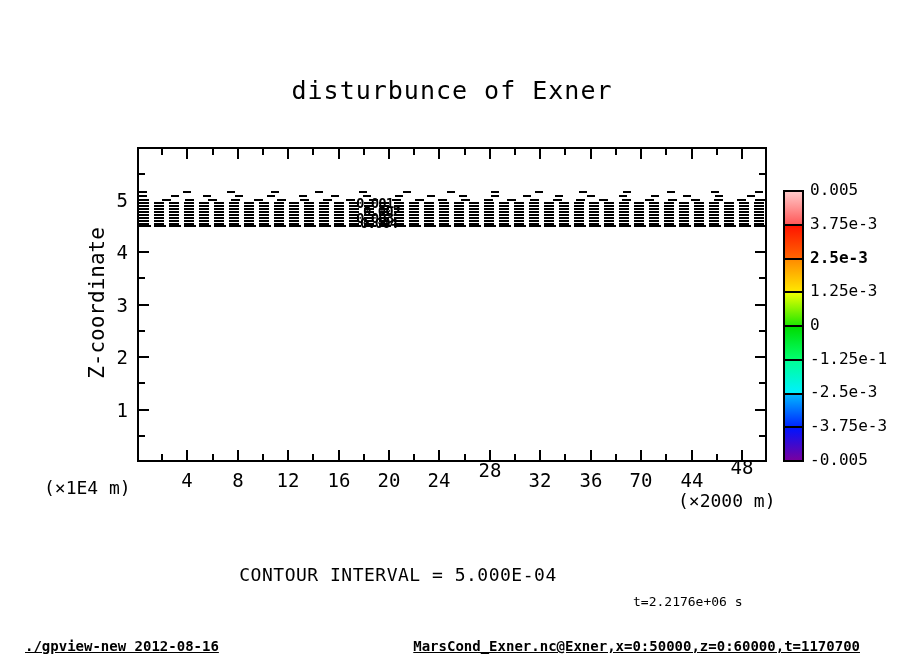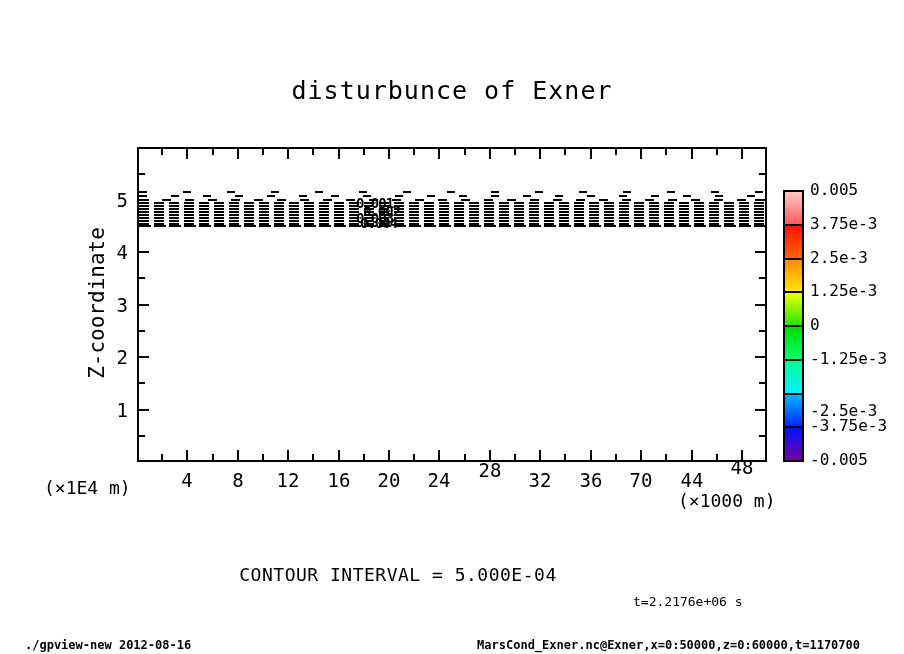--- a/index.html
+++ b/index.html
@@ -18,39 +18,39 @@
   .axis-label-x{left:0;top:516px;width:904px;text-align:center;font-size:21px;}
   .axis-label-y{left:97px;top:303px;transform:translate(-50%,-50%) rotate(-90deg);white-space:nowrap;font-size:21px;}
   .unit{font-size:18px;white-space:nowrap;}
   .cbar{left:783px;top:190px;width:21px;height:272px;border:2px solid #000;box-sizing:border-box;
         display:flex;flex-direction:column;}
   .cbar-seg{flex:1 1 0;border-bottom:2px solid #000;}
   .cbar-seg:last-child{border-bottom:none;}
   .cbar-lab{left:810px;font-size:16px;white-space:nowrap;}
   .contour-int{left:0;top:564px;width:796px;text-align:center;font-size:18px;letter-spacing:0.5px;}
   .time-lab{left:633px;top:594px;font-size:13px;white-space:nowrap;}
-  .footer{top:638px;font-size:12px;font-weight:700;white-space:nowrap;}
+  .footer{top:638px;font-size:14px;font-weight:700;white-space:nowrap;text-decoration:underline;}
   .footer-left{left:25px;}
   .footer-right{right:44px;text-align:right;}
   .tick{background:#000;}
 </style>
 </head>
 <body>
 
 <div id="stage">
 
   <div class="abs title">disturbunce of Exner</div>
 
   <div class="abs green-layer"></div>
   <div class="abs band-layer"></div>
   <div class="abs plot-frame"></div>
 
   <div class="abs axis-label-y">Z-coordinate</div>
   <div class="abs unit" style="left:44px;top:477px;">(×1E4 m)</div>
-  <div class="abs unit" style="left:678px;top:490px;">(×1000 m)</div>
+  <div class="abs unit" style="left:678px;top:490px;">(×2000 m)</div>
 
   <div class="abs cbar" id="cbar">
       <div class="cbar-seg" style="background: linear-gradient(rgb(255, 200, 200), rgb(255, 90, 90));"></div>
       <div class="cbar-seg" style="background: linear-gradient(rgb(255, 20, 0), rgb(255, 100, 0));"></div>
       <div class="cbar-seg" style="background: linear-gradient(rgb(255, 140, 0), rgb(255, 230, 0));"></div>
       <div class="cbar-seg" style="background: linear-gradient(rgb(238, 255, 0), rgb(34, 232, 0));"></div>
       <div class="cbar-seg" style="background: linear-gradient(rgb(0, 220, 0), rgb(0, 255, 110));"></div>
       <div class="cbar-seg" style="background: linear-gradient(rgb(0, 255, 150), rgb(0, 240, 255));"></div>
       <div class="cbar-seg" style="background: linear-gradient(rgb(0, 180, 255), rgb(0, 40, 255));"></div>
       <div class="cbar-seg" style="background: linear-gradient(rgb(0, 20, 255), rgb(120, 0, 160));"></div>
@@ -160,20 +160,20 @@
     <div class="abs cline" style="top: 217px; background: repeating-linear-gradient(90deg, rgb(0, 0, 0) 0px, rgb(0, 0, 0) 10px, transparent 10px, transparent 15px);"></div>
     <div class="abs cline" style="top: 220px; background: repeating-linear-gradient(90deg, rgb(0, 0, 0) 0px, rgb(0, 0, 0) 10px, transparent 10px, transparent 15px);"></div>
     <div class="abs cline" style="top: 223px; background: repeating-linear-gradient(90deg, rgb(0, 0, 0) 0px, rgb(0, 0, 0) 10px, transparent 10px, transparent 15px);"></div>
     <div class="abs cline" style="top: 225px; background: repeating-linear-gradient(90deg, rgb(0, 0, 0) 0px, rgb(0, 0, 0) 12px, transparent 12px, transparent 15px);"></div>
     <div class="abs clab" style="left: 356px; top: 196px;">0.001</div>
     <div class="abs clab" style="left: 363px; top: 204px;">0.002</div>
     <div class="abs clab" style="left: 356px; top: 211px;">0.003</div>
     <div class="abs clab" style="left: 360px; top: 216px;">0.004</div>
     <div class="abs cbar-lab" style="top: 180px;">0.005</div>
     <div class="abs cbar-lab" style="top: 214px;">3.75e-3</div>
-    <div class="abs cbar-lab" style="top: 248px;">2.5e-3</div>
+    <div class="abs cbar-lab" style="top: 248px; font-weight: bold;">2.5e-3</div>
     <div class="abs cbar-lab" style="top: 281px;">1.25e-3</div>
     <div class="abs cbar-lab" style="top: 315px;">0</div>
-    <div class="abs cbar-lab" style="top: 349px;">-1.25e-3</div>
-    <div class="abs cbar-lab" style="top: 382px; margin-top: 19px;">-2.5e-3</div>
+    <div class="abs cbar-lab" style="top: 349px;">-1.25e-1</div>
+    <div class="abs cbar-lab" style="top: 382px;">-2.5e-3</div>
     <div class="abs cbar-lab" style="top: 416px;">-3.75e-3</div>
     <div class="abs cbar-lab" style="top: 450px;">-0.005</div>
   </div>
 
 </body></html>

